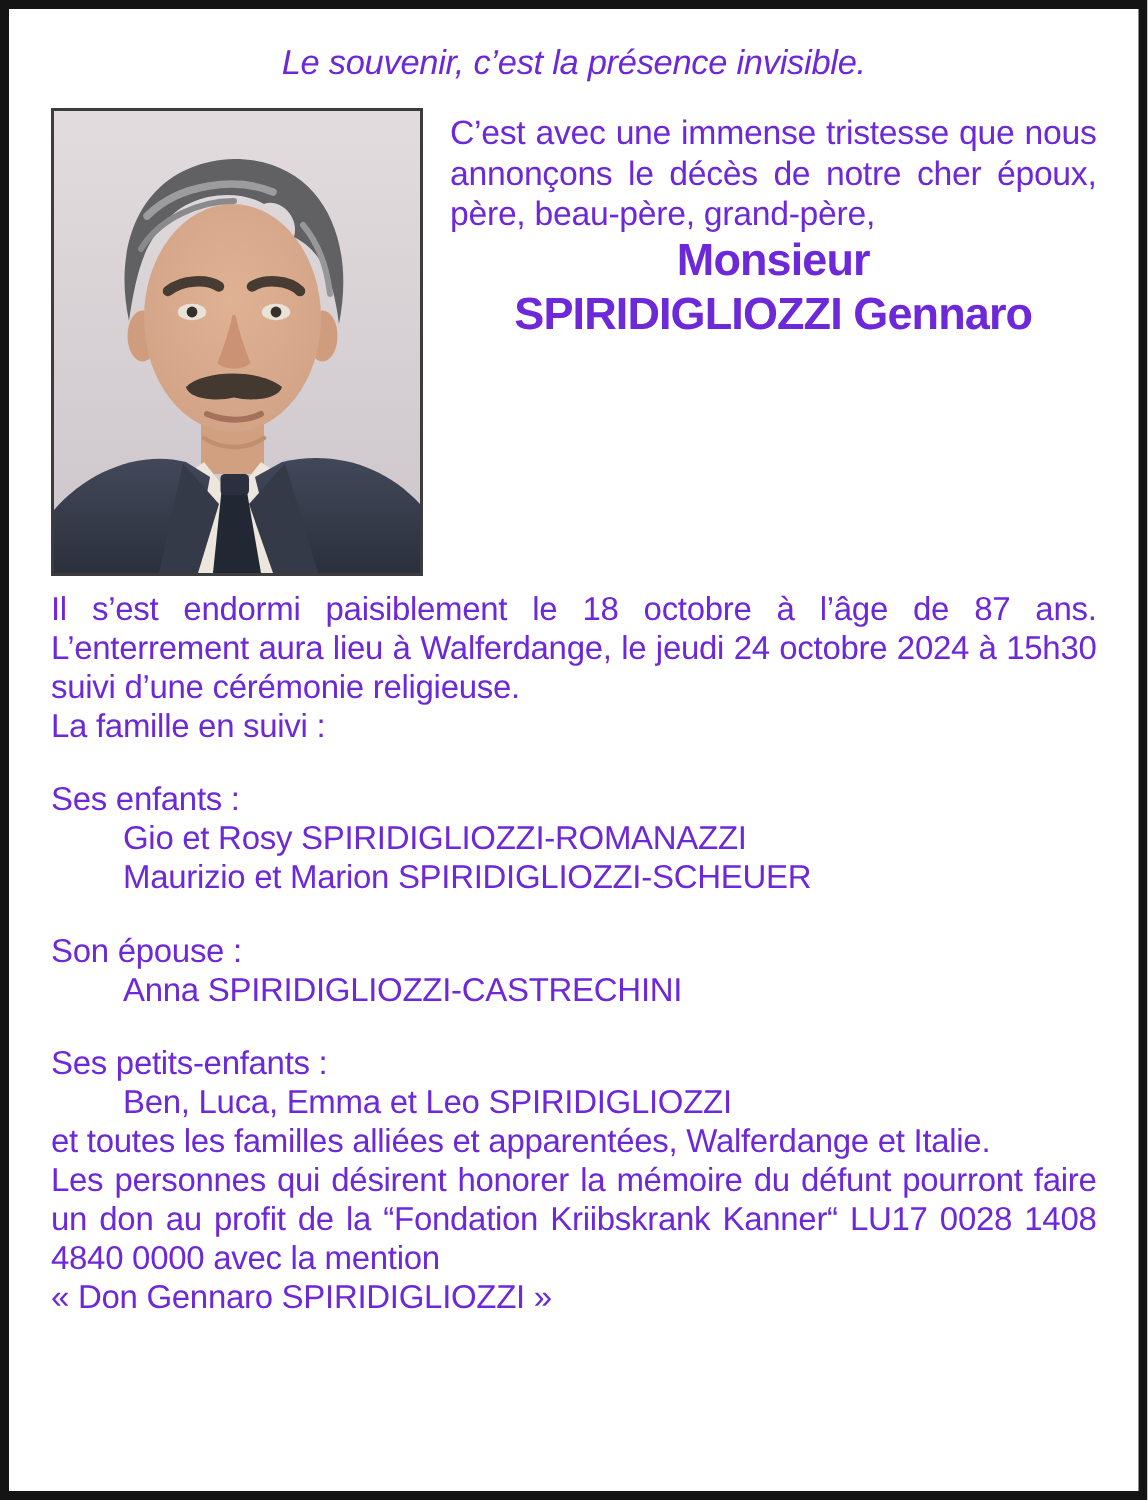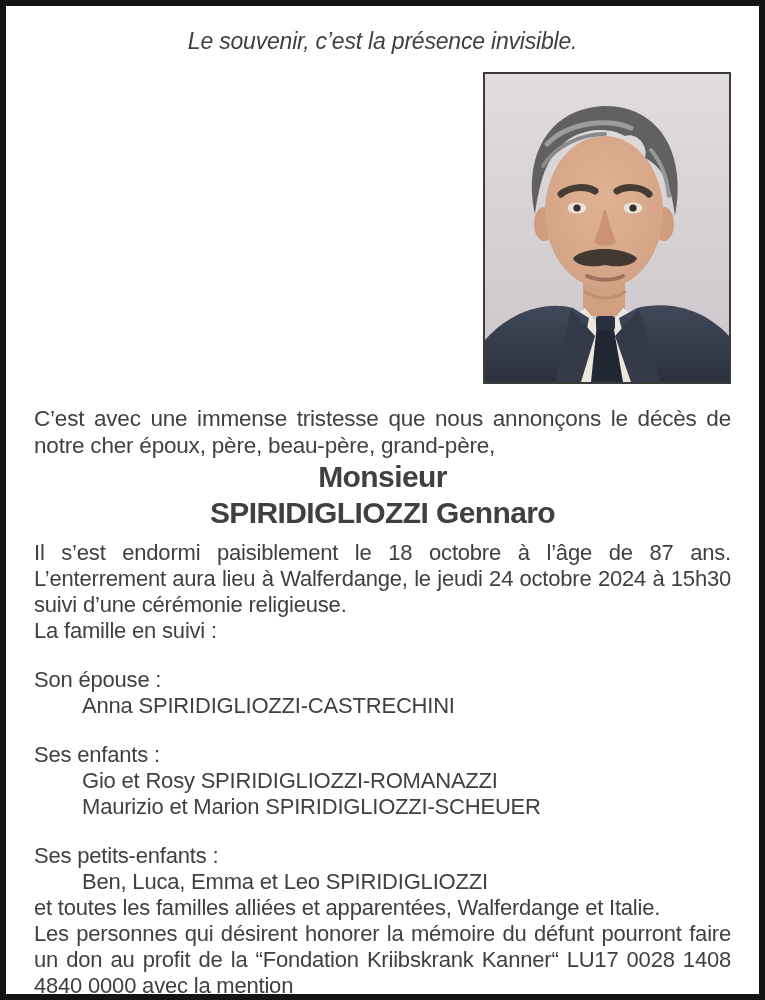--- a/index.html
+++ b/index.html
@@ -8,37 +8,36 @@
     background: #ffffff;
   }
   .page {
     position: relative;
     width: 765px;
     height: 1000px;
     box-sizing: border-box;
     border: 6px solid #141414;
     background: #ffffff;
     font-family: "Liberation Sans", sans-serif;
-    color: #404040;
+    color: #6d28d9;
     padding: 20px 28px 0 28px;
     overflow: hidden;
   }
   .quote {
     text-align: center;
     font-style: italic;
     font-size: 23px;
     line-height: 1.2;
     margin: 2px 0 16px 0;
     letter-spacing: -0.2px;
   }
   .top-row {
     display: flex;
     gap: 18px;
-    align-items: flex-end;
-    flex-direction: column;
+    align-items: flex-start;
   }
   .photo-frame {
     flex: none;
     width: 244px;
     height: 308px;
     border: 2px solid #3c3c3c;
     background: #d9d2d4;
   }
   .photo-frame svg { display: block; }
   .right-col {
@@ -155,28 +154,28 @@
 
   </div>
 
   <div class="body-text">
 
     <p class="justified">Il s’est endormi paisiblement le 18 octobre à l’âge de 87 ans. L’enterrement aura lieu à Walferdange, le jeudi 24 octobre 2024 à 15h30 suivi d’une cérémonie religieuse.</p>
 
     <p class="gap">La famille en suivi :</p>
 
     <div class="gap">
-      <p>Son épouse :</p>
-      <p class="indent">Anna SPIRIDIGLIOZZI-CASTRECHINI</p>
+      <p>Ses enfants :</p>
+      <p class="indent">Gio et Rosy SPIRIDIGLIOZZI-ROMANAZZI</p>
+      <p class="indent">Maurizio et Marion SPIRIDIGLIOZZI-SCHEUER</p>
     </div>
 
     <div class="gap">
-      <p>Ses enfants :</p>
-      <p class="indent">Gio et Rosy SPIRIDIGLIOZZI-ROMANAZZI</p>
-      <p class="indent">Maurizio et Marion SPIRIDIGLIOZZI-SCHEUER</p>
+      <p>Son épouse :</p>
+      <p class="indent">Anna SPIRIDIGLIOZZI-CASTRECHINI</p>
     </div>
 
     <div class="gap">
       <p>Ses petits-enfants :</p>
       <p class="indent">Ben, Luca, Emma et Leo SPIRIDIGLIOZZI</p>
     </div>
 
     <p class="gap justified">et toutes les familles alliées et apparentées, Walferdange et Italie.</p>
 
     <p class="gap justified"><span>Les personnes qui désirent honorer la mémoire du défunt pourront faire un don au profit de la “Fondation Kriibskrank Kanner“ LU17 0028 1408 4840 0000 avec la mention</span><br><span>« Don Gennaro SPIRIDIGLIOZZI »</span></p>

